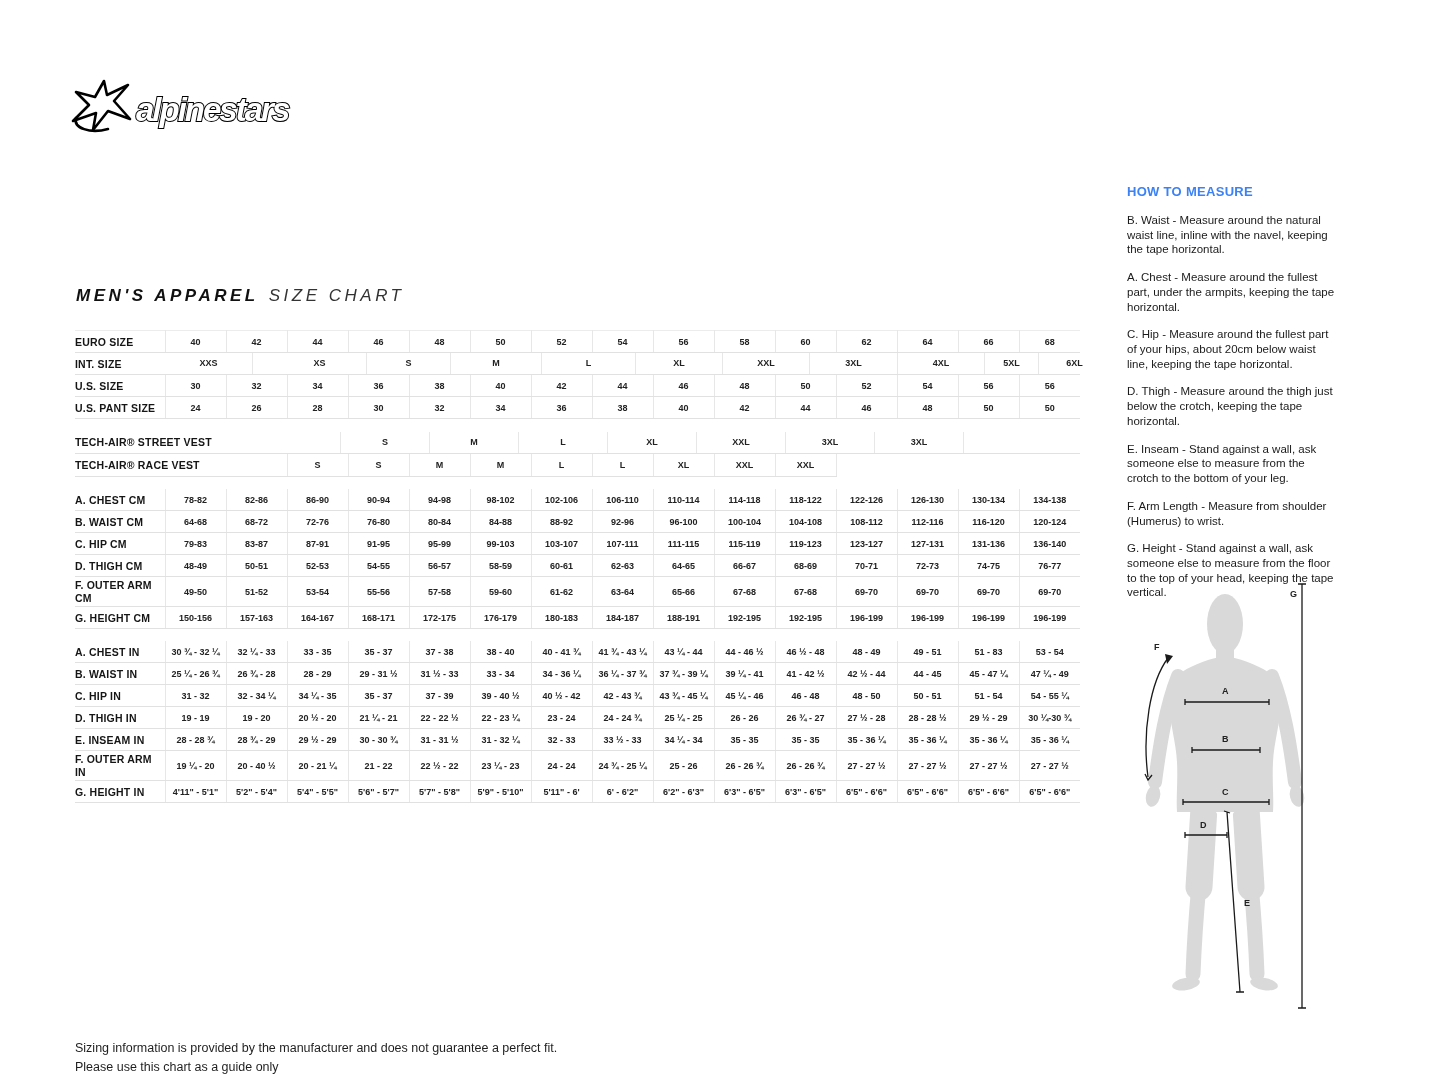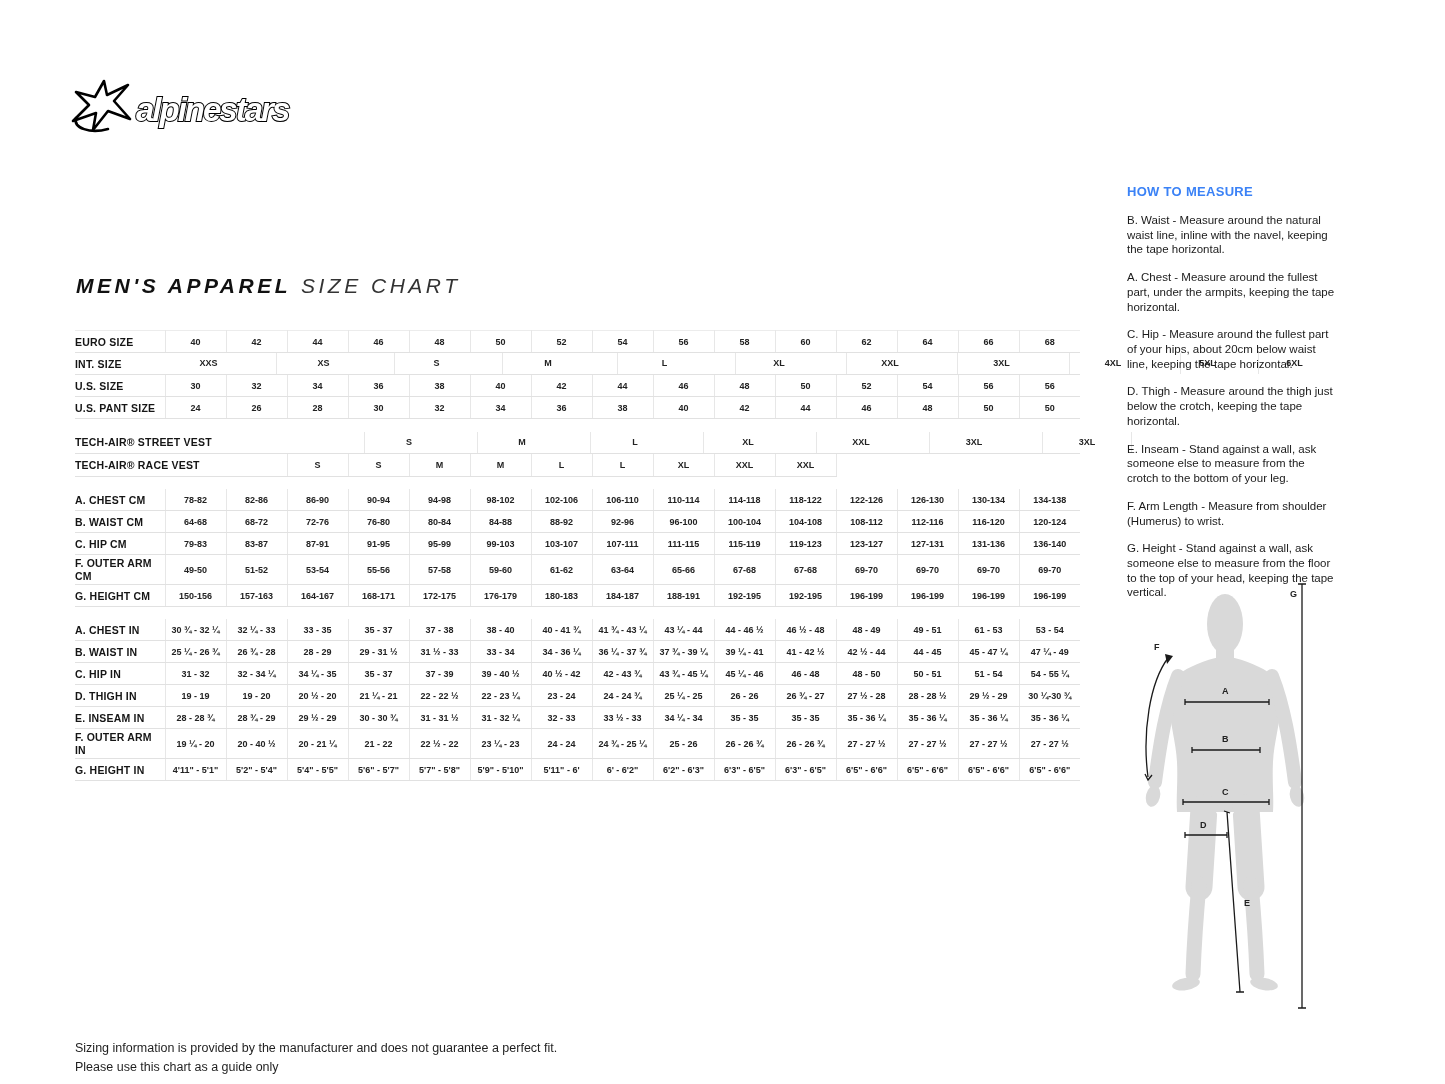--- a/index.html
+++ b/index.html
@@ -4,42 +4,42 @@
 <style>
   html,body{margin:0;padding:0;background:#ffffff;}
   body{width:1445px;height:1084px;position:relative;overflow:hidden;
        font-family:"Liberation Sans","DejaVu Sans",sans-serif;color:#1c1c1c;}
   .abs{position:absolute;}
 
   
   .logo{left:70px;top:78px;width:260px;height:62px;}
 
   
-  .title{left:76px;top:274px;font-style:italic;font-size:21px;letter-spacing:3.5px;white-space:nowrap;}
+  .title{left:76px;top:286px;font-style:italic;font-size:17px;letter-spacing:3.5px;white-space:nowrap;}
   .title .main{font-weight:800;color:#111;}
   .title .sub{font-weight:400;color:#333;margin-left:10px;}
 
   
   .tblwrap{left:75px;top:330px;width:1005px;}
   table.tbl{border-collapse:collapse;table-layout:fixed;width:1005px;border-top:1px solid #ececec;}
   .tbl th,.tbl td{padding:0;vertical-align:middle;}
   .tbl th.lbl{width:90px;text-align:left;font-size:10.5px;font-weight:bold;
               white-space:nowrap;overflow:visible;border-bottom:1px solid #e1e1e1;
               letter-spacing:0.2px;color:#151515;margin-top:25px;}
   .tbl th.lbl.wrap{white-space:normal;line-height:1.15;}
   .tbl td{height:21px;font-size:9px;font-weight:bold;text-align:center;color:#222;white-space:nowrap;}
   .tbl td.data{border-left:1px solid #e7e7e7;border-bottom:1px solid #e1e1e1;}
   .tbl td.lead{border-bottom:1px solid #e1e1e1;}
   .tbl td.tail{border:none;}
   .tbl td.data + td.tail{border-left:1px solid #e7e7e7;}
   .tbl tr.tech td{height:22px;}
   .tbl tr.tall td,.tbl tr.tall th{height:29px;}
   .tbl tr.sp td{height:12px;border:none;}
   .tbl td.flexcell{border-bottom:1px solid #e1e1e1;}
-  .frow{display:flex;height:21px;align-items:flex-end;gap:24px;}
+  .frow{display:flex;height:21px;align-items:flex-end;}
   .fbox{flex:none;text-align:center;font-size:9px;font-weight:bold;line-height:21px;height:21px;}
   .fbox.bl{border-left:1px solid #e7e7e7;}
   .fbox.br{border-right:1px solid #e7e7e7;}
   .foff{flex:none;height:21px;}
 
   
   .footnote{left:75px;top:1039px;font-size:12.5px;line-height:1.55;color:#1f1f1f;}
 
   
   .howto{left:1127px;top:184px;width:208px;}
@@ -90,21 +90,21 @@
           <td colspan="1" class="data">62</td>
           <td colspan="1" class="data">64</td>
           <td colspan="1" class="data">66</td>
           <td colspan="1" class="data">68</td>
         </tr>
         <tr>
           <th class="lbl">INT. SIZE</th>
           <td colspan="15" class="flexcell">
             <div class="frow">
               <div class="fbox" style="width: 87px;">XXS</div>
-              <div class="fbox bl" style="width: 93px;">XS</div>
+              <div class="fbox bl" style="width: 93px; padding-left: 20px;">XS</div>
               <div class="fbox bl" style="width: 83px;">S</div>
               <div class="fbox bl" style="width: 90px;">M</div>
               <div class="fbox bl" style="width: 93px;">L</div>
               <div class="fbox bl" style="width: 86px;">XL</div>
               <div class="fbox bl" style="width: 86px;">XXL</div>
               <div class="fbox bl" style="width: 87px;">3XL</div>
               <div class="fbox bl" style="width: 86px;">4XL</div>
               <div class="fbox bl" style="width: 53px;">5XL</div>
               <div class="fbox bl" style="width: 71px;">6XL</div>
             </div>
@@ -232,20 +232,38 @@
           <td colspan="1" class="data">103-107</td>
           <td colspan="1" class="data">107-111</td>
           <td colspan="1" class="data">111-115</td>
           <td colspan="1" class="data">115-119</td>
           <td colspan="1" class="data">119-123</td>
           <td colspan="1" class="data">123-127</td>
           <td colspan="1" class="data">127-131</td>
           <td colspan="1" class="data">131-136</td>
           <td colspan="1" class="data">136-140</td>
         </tr>
+        <tr>
+          <th class="lbl">D. THIGH CM</th>
+          <td colspan="1" class="data">48-49</td>
+          <td colspan="1" class="data">50-51</td>
+          <td colspan="1" class="data">52-53</td>
+          <td colspan="1" class="data">54-55</td>
+          <td colspan="1" class="data">56-57</td>
+          <td colspan="1" class="data">58-59</td>
+          <td colspan="1" class="data">60-61</td>
+          <td colspan="1" class="data">62-63</td>
+          <td colspan="1" class="data">64-65</td>
+          <td colspan="1" class="data">66-67</td>
+          <td colspan="1" class="data">68-69</td>
+          <td colspan="1" class="data">70-71</td>
+          <td colspan="1" class="data">72-73</td>
+          <td colspan="1" class="data">74-75</td>
+          <td colspan="1" class="data">76-77</td>
+        </tr>
         <tr class="tall">
           <th class="lbl wrap">F. OUTER ARM CM</th>
           <td colspan="1" class="data">49-50</td>
           <td colspan="1" class="data">51-52</td>
           <td colspan="1" class="data">53-54</td>
           <td colspan="1" class="data">55-56</td>
           <td colspan="1" class="data">57-58</td>
           <td colspan="1" class="data">59-60</td>
           <td colspan="1" class="data">61-62</td>
           <td colspan="1" class="data">63-64</td>
@@ -286,21 +304,21 @@
           <td colspan="1" class="data">35 - 37</td>
           <td colspan="1" class="data">37 - 38</td>
           <td colspan="1" class="data">38 - 40</td>
           <td colspan="1" class="data">40 - 41 ¾</td>
           <td colspan="1" class="data">41 ¾ - 43 ¼</td>
           <td colspan="1" class="data">43 ¼ - 44</td>
           <td colspan="1" class="data">44 - 46 ½</td>
           <td colspan="1" class="data">46 ½ - 48</td>
           <td colspan="1" class="data">48 - 49</td>
           <td colspan="1" class="data">49 - 51</td>
-          <td colspan="1" class="data">61 - 53</td>
+          <td colspan="1" class="data">51 - 83</td>
           <td colspan="1" class="data">53 - 54</td>
         </tr>
         <tr>
           <th class="lbl">B. WAIST IN</th>
           <td colspan="1" class="data">25 ¼ - 26 ¾</td>
           <td colspan="1" class="data">26 ¾ - 28</td>
           <td colspan="1" class="data">28 - 29</td>
           <td colspan="1" class="data">29 - 31 ½</td>
           <td colspan="1" class="data">31 ½ - 33</td>
           <td colspan="1" class="data">33 - 34</td>

